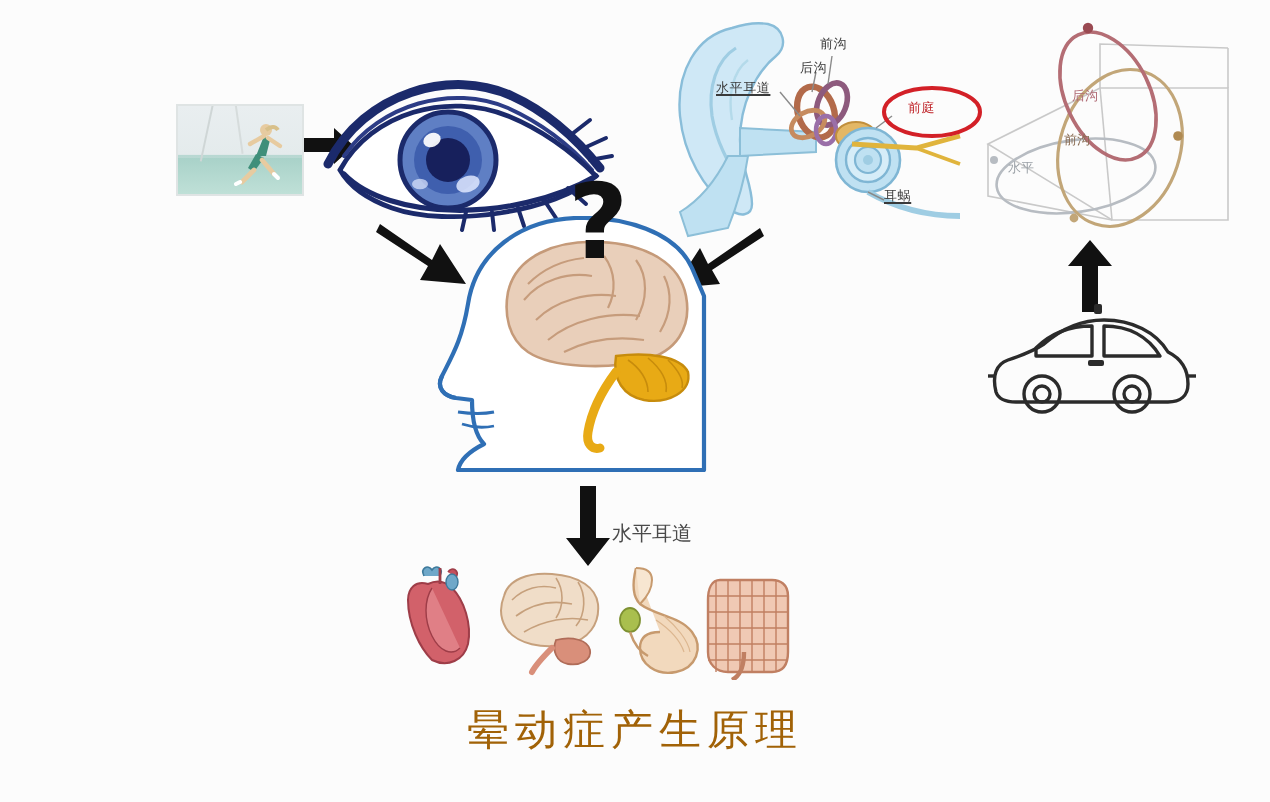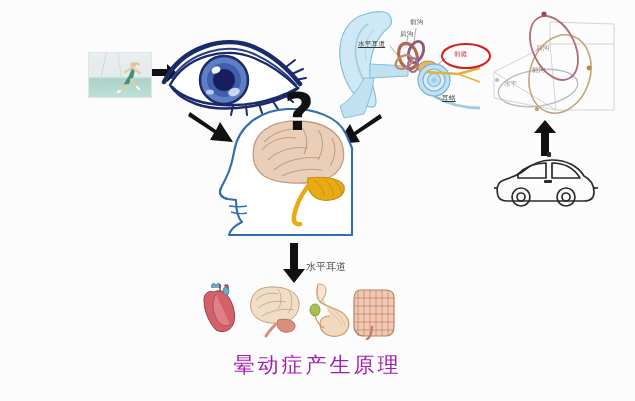--- a/index.html
+++ b/index.html
@@ -66,21 +66,21 @@
   
   .organs{left:196px;top:282px;width:200px;height:58px;}
 
   
   .symptom{
     left:306px;top:260px;font-size:10px;color:#4a4a4a;white-space:nowrap;
     font-family:"DejaVu Sans","Liberation Sans",sans-serif;
   }
   .title{
     left:0;top:351px;width:635px;text-align:center;
-    font-size:21px;color:#a21caf;letter-spacing:3px;
+    font-size:21px;color:#a16207;letter-spacing:3px;
     font-family:"DejaVu Serif","Liberation Serif",serif;
   }
 </style>
 </head>
 <body>
 
 <div id="stage">
 
   <div class="abs photo">
     <div class="track"></div>

